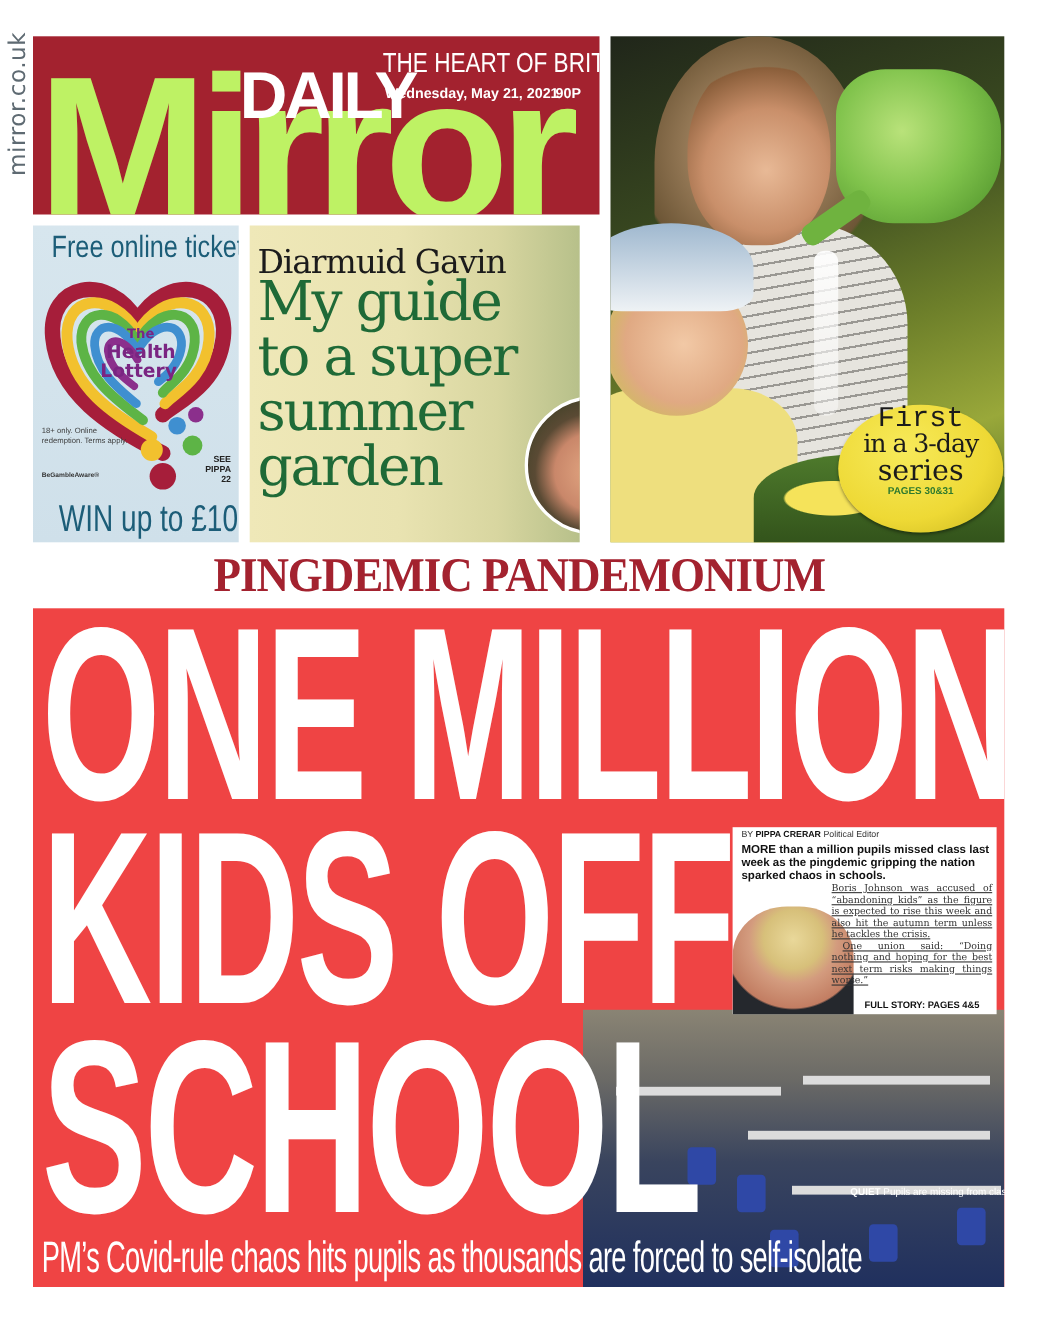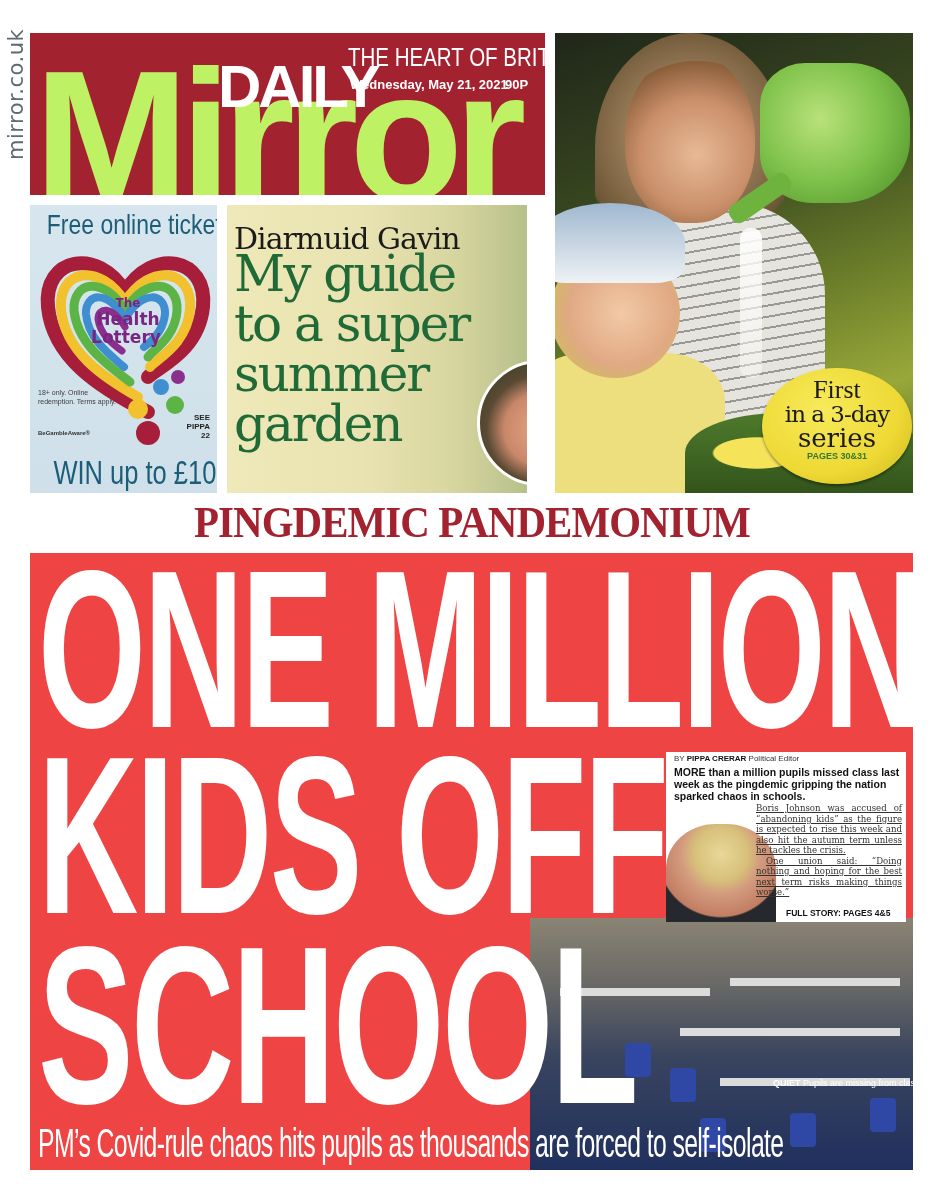--- a/index.html
+++ b/index.html
@@ -22,21 +22,21 @@
   .hero .shirt{left:40px;top:170px;width:230px;height:230px;border-radius:40% 40% 0 0;background:repeating-linear-gradient(170deg,#e6e4de 0 9px,#9a9893 9px 11px);}
   .hero .can{left:205px;top:30px;width:150px;height:140px;border-radius:30% 40% 45% 35%;background:radial-gradient(circle at 40% 40%,#b9e27a 0%,#7fc24b 50%,#4a8d27 100%);}
   .hero .spout{left:170px;top:155px;width:70px;height:20px;background:#6fb33f;transform:rotate(-35deg);border-radius:8px;}
   .hero .water{left:185px;top:195px;width:22px;height:150px;background:linear-gradient(180deg,rgba(255,255,255,0.9),rgba(255,255,255,0.4));border-radius:10px;}
   .hero .girl-cap{left:-20px;top:170px;width:150px;height:80px;border-radius:50% 50% 20% 20%;background:linear-gradient(180deg,#9fb8cf,#eef2f5);}
   .hero .girl-face{left:-5px;top:215px;width:130px;height:130px;border-radius:50%;background:radial-gradient(circle at 55% 50%,#f2c9a6 0%,#e0a983 55%,#d6b46d 70%,#e8d18a 100%);}
   .hero .girl-dress{left:-30px;top:320px;width:200px;height:160px;border-radius:30% 30% 0 0;background:#eedf7e;}
   .hero .flowers{left:130px;top:380px;width:240px;height:100px;background:radial-gradient(ellipse at 30% 40%,#f5e35a 0 18%,transparent 19%),radial-gradient(ellipse at 70% 30%,#f2dc4a 0 14%,transparent 15%),linear-gradient(180deg,#4e7a2c,#2c4a17);border-radius:40% 40% 0 0;}
   
   .badge{left:762px;top:368px;width:150px;height:116px;border-radius:50%;background:radial-gradient(ellipse at 40% 35%,#f7ea5a 0%,#eed935 60%,#c9b51d 100%);box-shadow:0 2px 3px rgba(0,0,0,0.4);text-align:center;}
-  .badge-l1{display:block;font-family:Liberation Serif, serif;font-size:26px;line-height:24px;margin-top:10px;color:#1b1b1b;}
+  .badge-l1{display:block;font-family:Liberation Mono, monospace;font-size:26px;line-height:24px;margin-top:0;color:#1b1b1b;}
   .badge-l2{display:block;font-family:"DejaVu Serif",serif;font-size:23px;line-height:24px;color:#1b1b1b;letter-spacing:-1px;}
   .badge-l3{display:block;font-family:"DejaVu Serif",serif;font-size:26px;line-height:24px;color:#1b1b1b;}
   .badge-pages{display:block;font-size:9px;font-weight:bold;color:#2f7a2e;margin-top:1px;}
   
   .lottery{left:30px;top:205px;width:187px;height:288px;background:linear-gradient(180deg,#d7e6ee,#cfe0ea);overflow:hidden;}
   .lot-top{left:0;top:4px;width:187px;text-align:center;font-size:28px;color:#1c5d78;transform:scaleX(0.82);transform-origin:center top;white-space:nowrap;}
   .heart{left:8px;top:42px;width:175px;height:200px;}
   .lot-fine-text{left:8px;top:183px;width:80px;font-size:7px;line-height:9px;color:#3c3c3c;}
   .lot-gamble{left:8px;top:225px;font-size:6px;font-weight:bold;color:#333;}
   .lot-see{left:140px;top:208px;width:40px;text-align:right;font-size:8px;line-height:9px;font-weight:bold;color:#222;}

